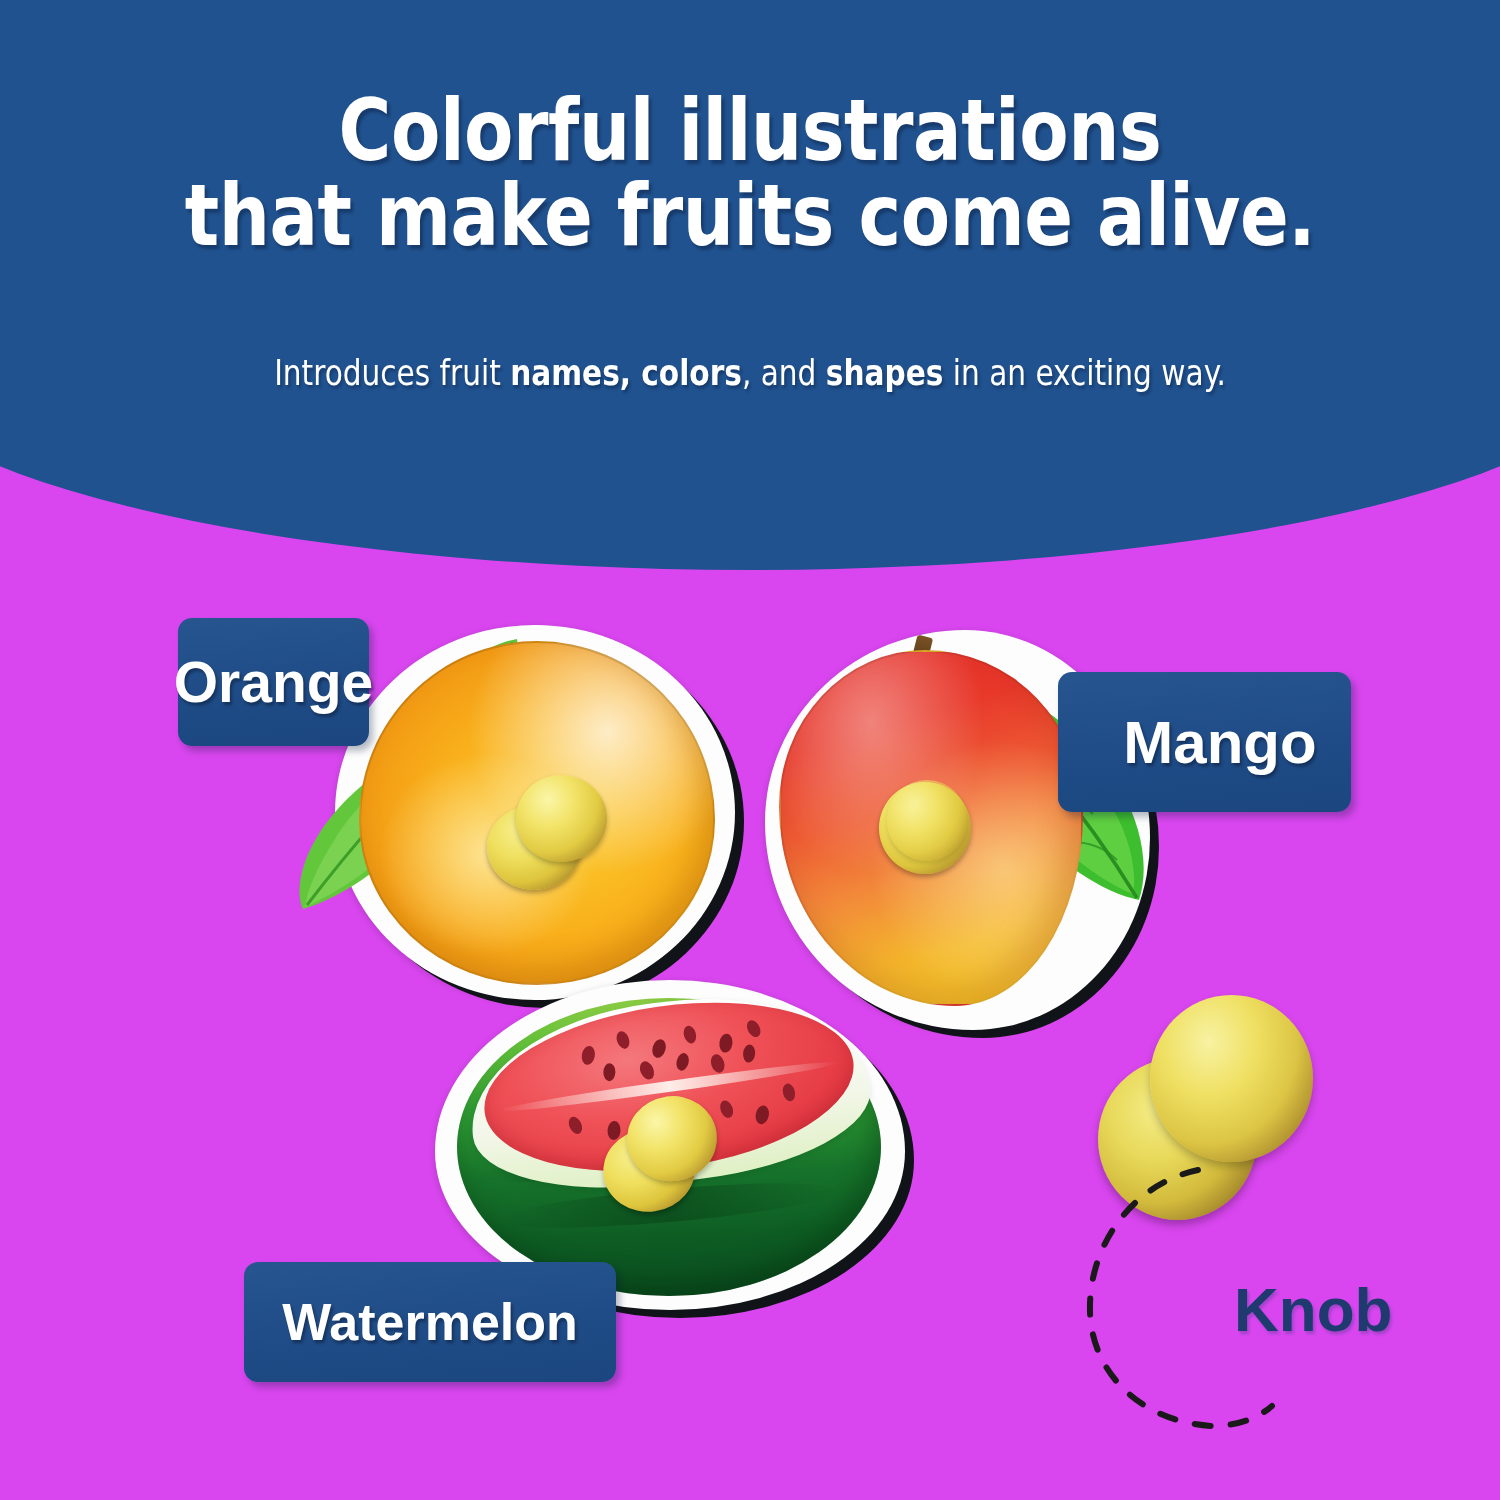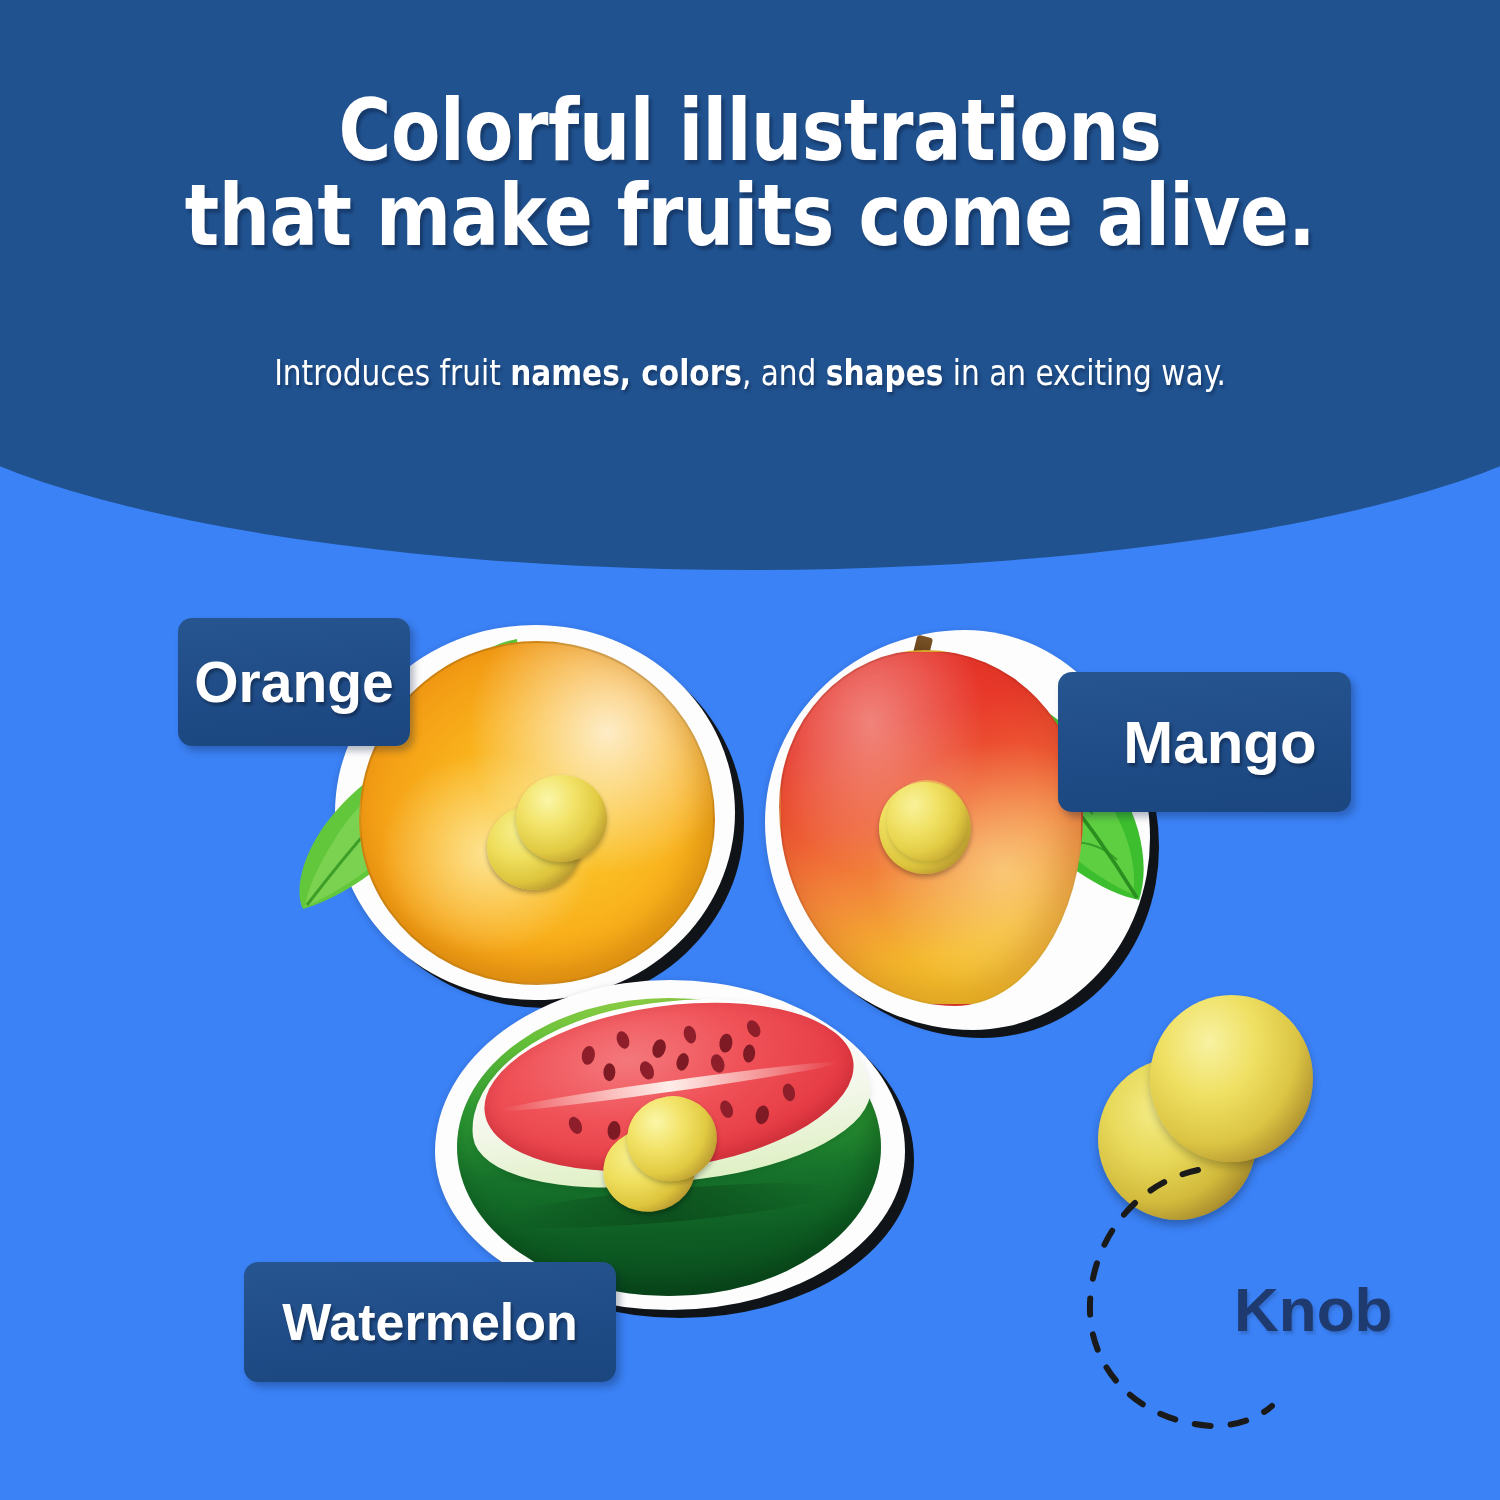--- a/index.html
+++ b/index.html
@@ -3,21 +3,21 @@
 <meta charset="utf-8">
 <style>
   html,body{margin:0;padding:0;}
   body{
     width:1500px;height:1500px;
     background:#ffffff;
     font-family:"Liberation Sans", sans-serif;
     overflow:hidden;
     position:relative;
   }
-  #stage{position:relative;width:1500px;height:1500px;overflow:hidden;background:#3b82f6;}
+  #stage{position:relative;width:1500px;height:1500px;overflow:hidden;background:#d946ef;}
 
   
   .header-wrap{position:absolute;left:0;top:0;width:1500px;height:600px;overflow:hidden;}
   .header-blue{
     position:absolute;left:-130px;top:-560px;
     width:1760px;height:1130px;
     background:#20528F;
     border-radius:0 0 52% 52% / 0 0 20% 20%;
   }
   .headline{
@@ -240,21 +240,21 @@
                 box-shadow:0 5px 8px rgba(0,0,0,0.28);"></div>
     <div style="position:absolute;right:0;top:0;width:76%;height:74%;border-radius:50%;
                 background:radial-gradient(ellipse at 36% 28%, #f8f2a2 0%, #efe063 32%, #dcc544 60%, #9c7a26 88%, #6b4f1c 100%);
                 box-shadow:0 5px 8px rgba(0,0,0,0.24);"></div>
   </div>
 
   <svg class="dashed-arc" style="left:1070px;top:1160px;width:260px;height:280px;" viewBox="0 0 260 280">
     <path d="M128 10 C 62 24 18 86 20 152 C 22 214 72 262 142 266 C 168 266 188 258 202 246" fill="none" stroke="#1A1A1A" stroke-width="6" stroke-linecap="round" stroke-dasharray="16 20"></path>
   </svg>
 
-  <div class="badge" style="left:178px;top:618px;width:232px;height:128px;">
+  <div class="badge" style="left:178px;top:618px;width:191px;height:128px;">
     <span style="font-size:57px;">Orange</span>
   </div>
 
   <div class="badge" style="left:1058px;top:672px;width:262px;height:140px;padding-left:31px;">
     <span style="font-size:60px;">Mango</span>
   </div>
 
   <div class="badge" style="left:244px;top:1262px;width:372px;height:120px;">
     <span style="font-size:52px;">Watermelon</span>
   </div>

